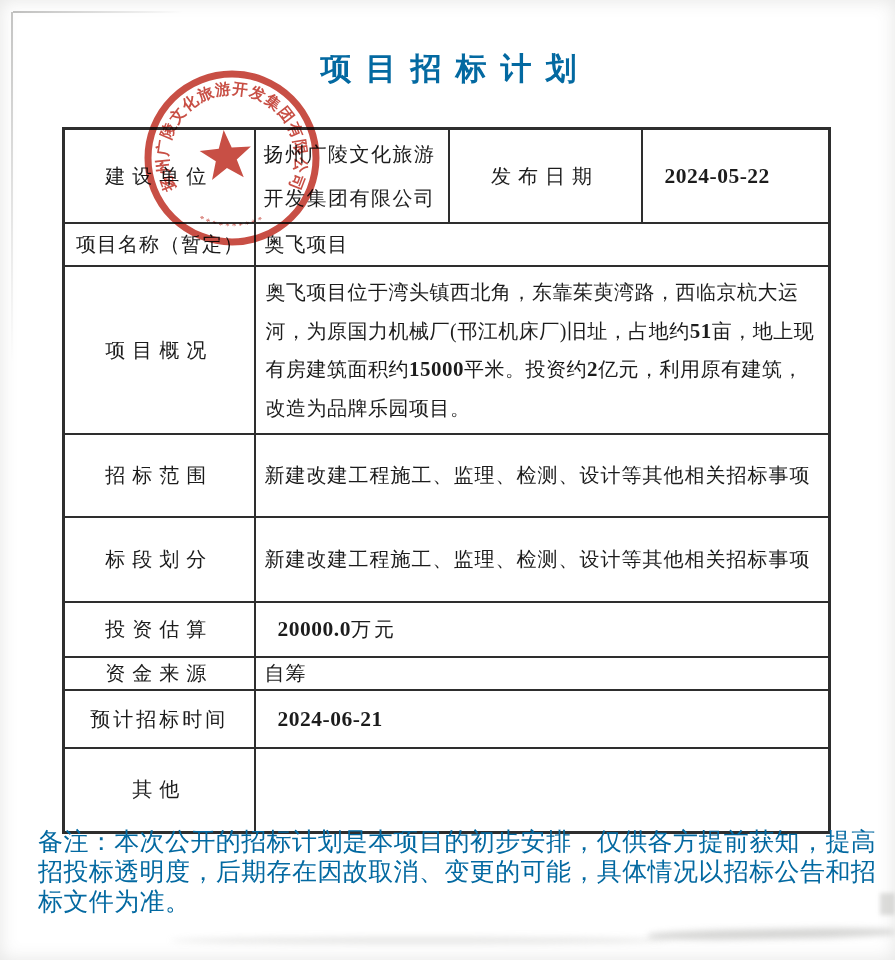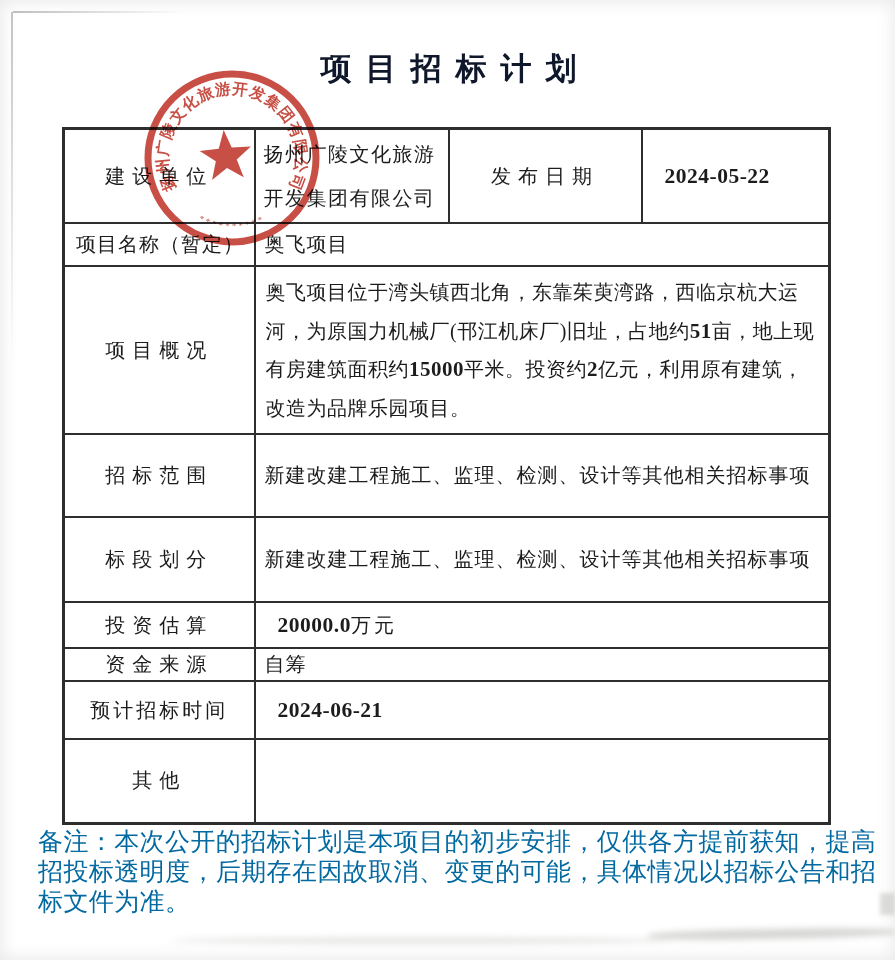--- a/index.html
+++ b/index.html
@@ -12,21 +12,21 @@
   .vignette{position:absolute;inset:0;pointer-events:none;
     box-shadow:inset 0 0 18px rgba(95,92,86,.16);}
   .edge-top{position:absolute;left:13px;top:11px;width:170px;height:2px;
     background:linear-gradient(90deg,rgba(140,140,138,.55),rgba(140,140,138,0));}
   .edge-left{position:absolute;left:11px;top:12px;width:2px;height:350px;
     background:linear-gradient(180deg,rgba(140,140,138,.5),rgba(140,140,138,0));}
 
   .doc-title{
     position:absolute;left:0;top:48px;width:100%;margin:0;
     text-align:center;text-indent:16px;
-    font-size:31px;font-weight:600;letter-spacing:14px;color:#0f172a;
+    font-size:31px;font-weight:600;letter-spacing:14px;color:#0369a1;
   }
 
   table.doc-table{
     position:absolute;left:62px;top:127px;width:766px;
     border-collapse:collapse;table-layout:fixed;
     font-size:20px;color:#1c1c1c;
     border:3px solid #2e2e2e;
   }
   .doc-table td{border:2px solid #2e2e2e;vertical-align:middle;padding:2px 6px;}
   td.lbl{text-align:center;letter-spacing:7px;padding:2px 2px;}
@@ -90,21 +90,21 @@
     <td class="overview" colspan="3"><span>奥飞项目位于湾头镇西北角，东靠茱萸湾路，西临京杭大运河，为原国力机械厂(邗江机床厂)旧址，占地约</span><span class="bnum">51</span><span>亩，地上现有房建筑面积约</span><span class="bnum">15000</span><span>平米。投资约</span><span class="bnum">2</span><span>亿元，利用原有建筑，改造为品牌乐园项目。</span></td>
   </tr>
   <tr style="height:83px">
     <td class="lbl">招标范围</td>
     <td class="val" colspan="3">新建改建工程施工、监理、检测、设计等其他相关招标事项</td>
   </tr>
   <tr style="height:85px">
     <td class="lbl">标段划分</td>
     <td class="val" colspan="3">新建改建工程施工、监理、检测、设计等其他相关招标事项</td>
   </tr>
-  <tr style="height:46px">
+  <tr style="height:55px">
     <td class="lbl">投资估算</td>
     <td class="bold-val" colspan="3"><span>20000.0</span><span class="unit">万元</span></td>
   </tr>
   <tr style="height:33px">
     <td class="lbl">资金来源</td>
     <td class="val" colspan="3">自筹</td>
   </tr>
   <tr style="height:58px">
     <td class="lbl lbl-sm">预计招标时间</td>
     <td class="bold-val" colspan="3">2024-06-21</td>

